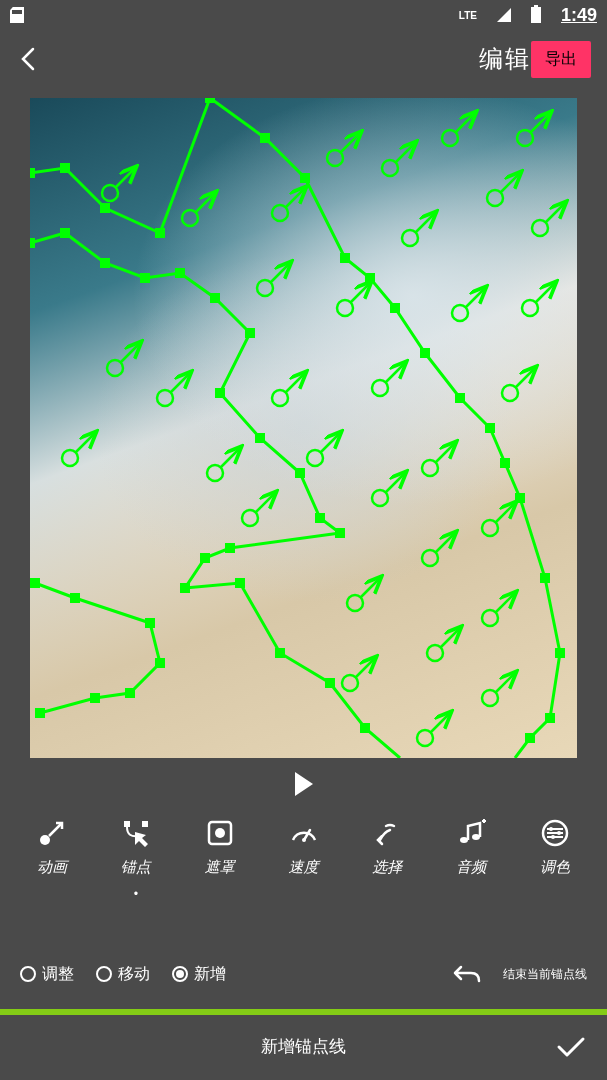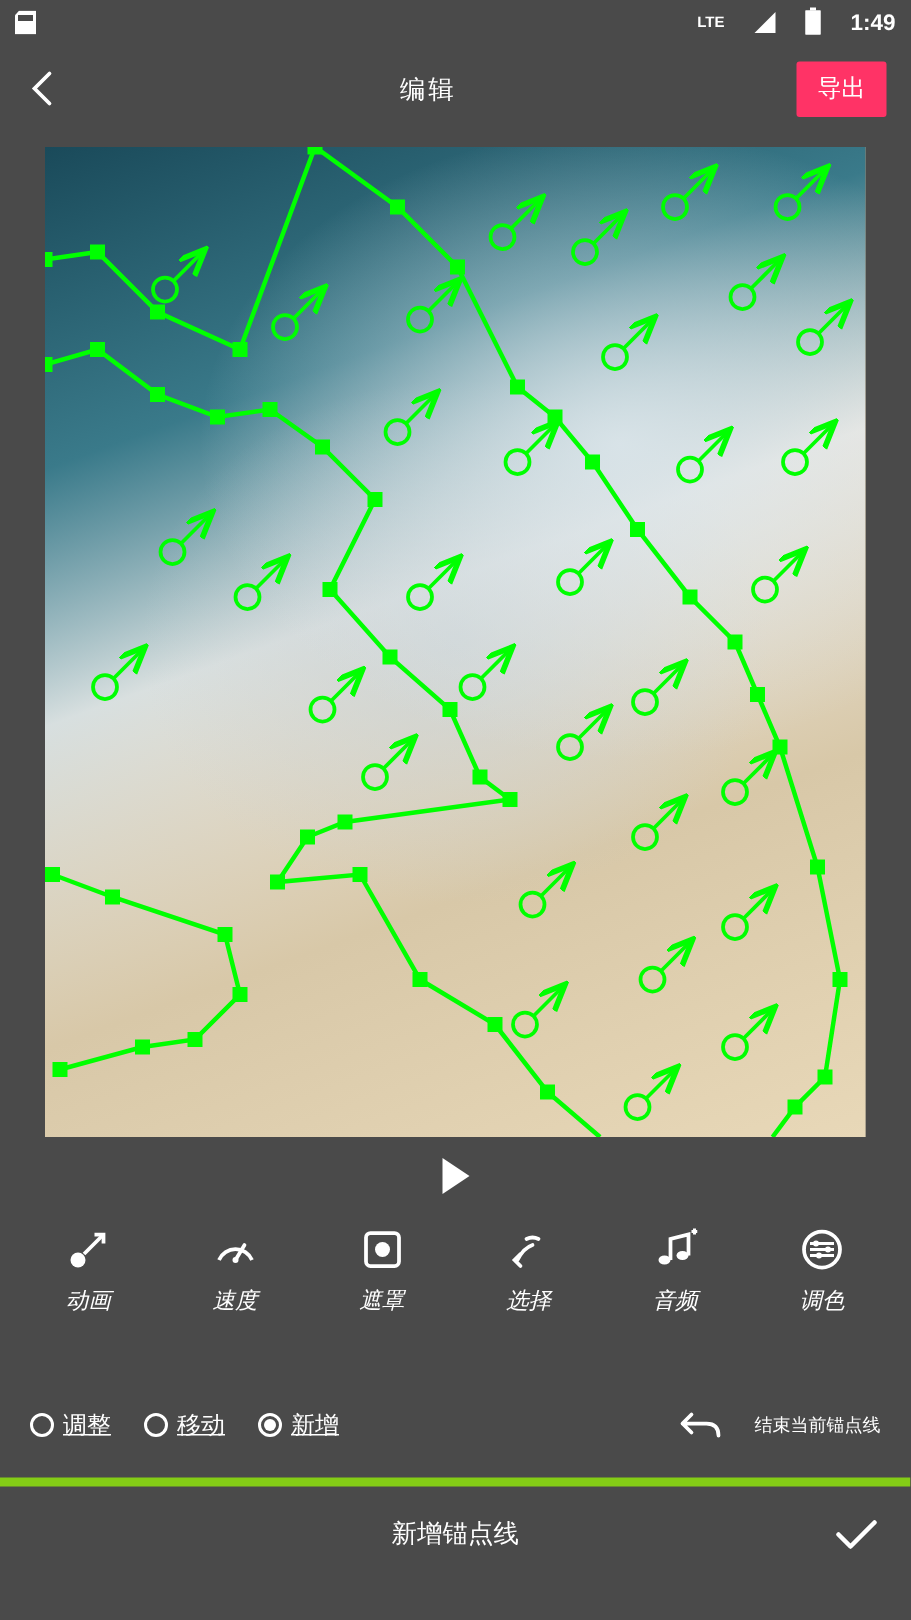--- a/index.html
+++ b/index.html
@@ -7,47 +7,47 @@
   
   .status-bar { height: 30px; background: #4a4a4a; display: flex; justify-content: space-between; align-items: center; padding: 0 10px; font-size: 14px; }
   .status-left { display: flex; align-items: center; }
   .status-right { display: flex; align-items: center; gap: 20px; }
   .sd-icon { width: 14px; height: 16px; background: #fff; clip-path: polygon(0 20%, 20% 0, 100% 0, 100% 100%, 0 100%); position: relative; }
   .sd-icon::after { content: ""; position: absolute; top: 3px; left: 2px; right: 2px; height: 4px; background: #4a4a4a; }
   .lte { font-size: 10px; font-weight: bold; }
   .signal { display: inline-block; width: 0; height: 0; border-left: 14px solid transparent; border-bottom: 14px solid #fff; }
   .battery { width: 10px; height: 16px; border: 1px solid #fff; background: #fff; position: relative; }
   .battery::before { content:""; position:absolute; top:-3px; left:2px; width:4px; height:2px; background:#fff; }
-  .time { font-weight: bold; font-size: 15px; }
+  .time { font-weight: bold; font-size: 18px; text-decoration: underline; }
   
   .header { height: 58px; display: flex; align-items: center; justify-content: space-between; padding: 0 16px; background: #4a4a4a; }
   .back-btn { width: 24px; height: 24px; display:flex; align-items:center; justify-content:center; }
-  .title { font-size: 17px; font-weight: 500; flex: 1; text-align: center; letter-spacing: 2px; }
-  .export-btn { background: #ff3366; color: #ffffff; border: none; padding: 8px 14px; font-size: 16px; border-radius: 2px; }
+  .title { font-size: 24px; font-weight: 500; flex: 1; text-align: right; letter-spacing: 2px; }
+  .export-btn { background: #ff3366; color: #000000; border: none; padding: 8px 14px; font-size: 16px; border-radius: 2px; }
   
   .canvas-area { margin: 10px 30px 0 30px; height: 660px; position: relative; background: linear-gradient(135deg, #2a5a6a 0%, #4a8a9a 20%, #d0c0a0 60%, #e8d8b8 100%); overflow: hidden; }
   .wave-overlay { position: absolute; inset: 0; background: 
     radial-gradient(ellipse 400px 300px at 70% 30%, rgba(220,230,235,0.9), transparent 70%),
     radial-gradient(ellipse 300px 250px at 50% 50%, rgba(200,210,215,0.7), transparent 70%),
     linear-gradient(160deg, #1a4a5a 0%, #3a7a8a 25%, rgba(240,240,240,0.8) 45%, #d8c8a8 70%, #e8d8b8 100%);
   }
   .anchor-line { stroke: #00ff00; stroke-width: 3; fill: none; }
   .anchor-pt { fill: #00ff00; }
   .motion-arrow { stroke: #00ff00; stroke-width: 2.5; fill: none; }
   
   .play-bar { display: flex; justify-content: center; padding: 14px 0; }
   .play-btn { width: 0; height: 0; border-left: 18px solid #fff; border-top: 12px solid transparent; border-bottom: 12px solid transparent; }
   
   .toolbar { display: flex; justify-content: space-between; padding: 0 12px; gap: 4px; font-style: italic; }
   .tool { display: flex; flex-direction: column; align-items: center; gap: 8px; padding: 6px 4px; flex: 1; font-size: 15px; }
   .tool-icon { width: 34px; height: 34px; display: flex; align-items: center; justify-content: center; }
   .tool.active::after { content: "•"; color: #fff; font-size: 12px; margin-top: 2px; }
   
   .radio-row { display: flex; align-items: center; padding: 16px 20px; gap: 22px; margin-top: 40px; }
-  .radio-opt { display: flex; align-items: center; gap: 6px; font-size: 16px; text-decoration: underline; }
+  .radio-opt { display: flex; align-items: center; gap: 6px; font-size: 16px; }
   .radio { width: 16px; height: 16px; border: 2px solid #fff; border-radius: 50%; display: inline-flex; align-items: center; justify-content: center; }
   .radio.selected::after { content: ""; width: 8px; height: 8px; background: #fff; border-radius: 50%; }
   .radio-spacer { flex: 1; }
   .undo-icon { width: 28px; height: 22px; }
   .end-anchor { font-size: 12px; }
   
   .bottom-bar { display: flex; align-items: center; justify-content: center; padding: 20px; position: relative; border-top: 6px solid #84cc16; margin-top: 8px; }
   .bottom-label { font-size: 17px; }
   .confirm-btn { position: absolute; right: 20px; width: 32px; height: 24px; }
 </style>
@@ -283,38 +283,49 @@
   <div class="tool">
     <div class="tool-icon">
       <svg width="30" height="30" viewBox="0 0 30 30">
           <circle cx="8" cy="22" r="5" fill="#fff"></circle>
           <line x1="12" y1="18" x2="24" y2="6" stroke="#fff" stroke-width="2.5"></line>
           <path d="M19 5 L25 5 L25 11" fill="none" stroke="#fff" stroke-width="2.5"></path>
         </svg>
     </div>
     <span>动画</span>
   </div>
+  <div class="tool active">
+    <div class="tool-icon">
+      <svg width="30" height="30" viewBox="0 0 30 30">
+          <rect x="3" y="3" width="6" height="6" fill="#fff"></rect>
+          <rect x="21" y="3" width="6" height="6" fill="#fff"></rect>
+          <path d="M6 9 Q6 20 18 18" fill="none" stroke="#fff" stroke-width="2"></path>
+          <path d="M14 14 L14 27 L18 23 L24 29 L27 26 L21 20 L25 17 Z" fill="#fff"></path>
+        </svg>
+    </div>
+    <span>锚点</span>
+  </div>
+  <div class="tool">
+    <div class="tool-icon">
+      <svg width="30" height="30" viewBox="0 0 30 30">
+          <rect x="4" y="4" width="22" height="22" rx="3" fill="none" stroke="#fff" stroke-width="2.5"></rect>
+          <circle cx="15" cy="15" r="5" fill="#fff"></circle>
+        </svg>
+    </div>
+    <span>遮罩</span>
+  </div>
   <div class="tool">
     <div class="tool-icon">
       <svg width="30" height="30" viewBox="0 0 30 30">
           <path d="M4 22 A12 12 0 0 1 26 22" fill="none" stroke="#fff" stroke-width="2.5"></path>
           <line x1="15" y1="22" x2="21" y2="12" stroke="#fff" stroke-width="2.5" stroke-linecap="round"></line>
           <circle cx="15" cy="22" r="2" fill="#fff"></circle>
         </svg>
     </div>
     <span>速度</span>
-  </div>
-  <div class="tool">
-    <div class="tool-icon">
-      <svg width="30" height="30" viewBox="0 0 30 30">
-          <rect x="4" y="4" width="22" height="22" rx="3" fill="none" stroke="#fff" stroke-width="2.5"></rect>
-          <circle cx="15" cy="15" r="5" fill="#fff"></circle>
-        </svg>
-    </div>
-    <span>遮罩</span>
   </div>
   <div class="tool">
     <div class="tool-icon">
       <svg width="30" height="30" viewBox="0 0 30 30">
           <path d="M8 22 Q12 14 18 12 M14 8 Q18 6 22 8 M10 26 L6 22 L10 18" fill="none" stroke="#fff" stroke-width="2.5" stroke-linecap="round"></path>
         </svg>
     </div>
     <span>选择</span>
   </div>
   <div class="tool">

